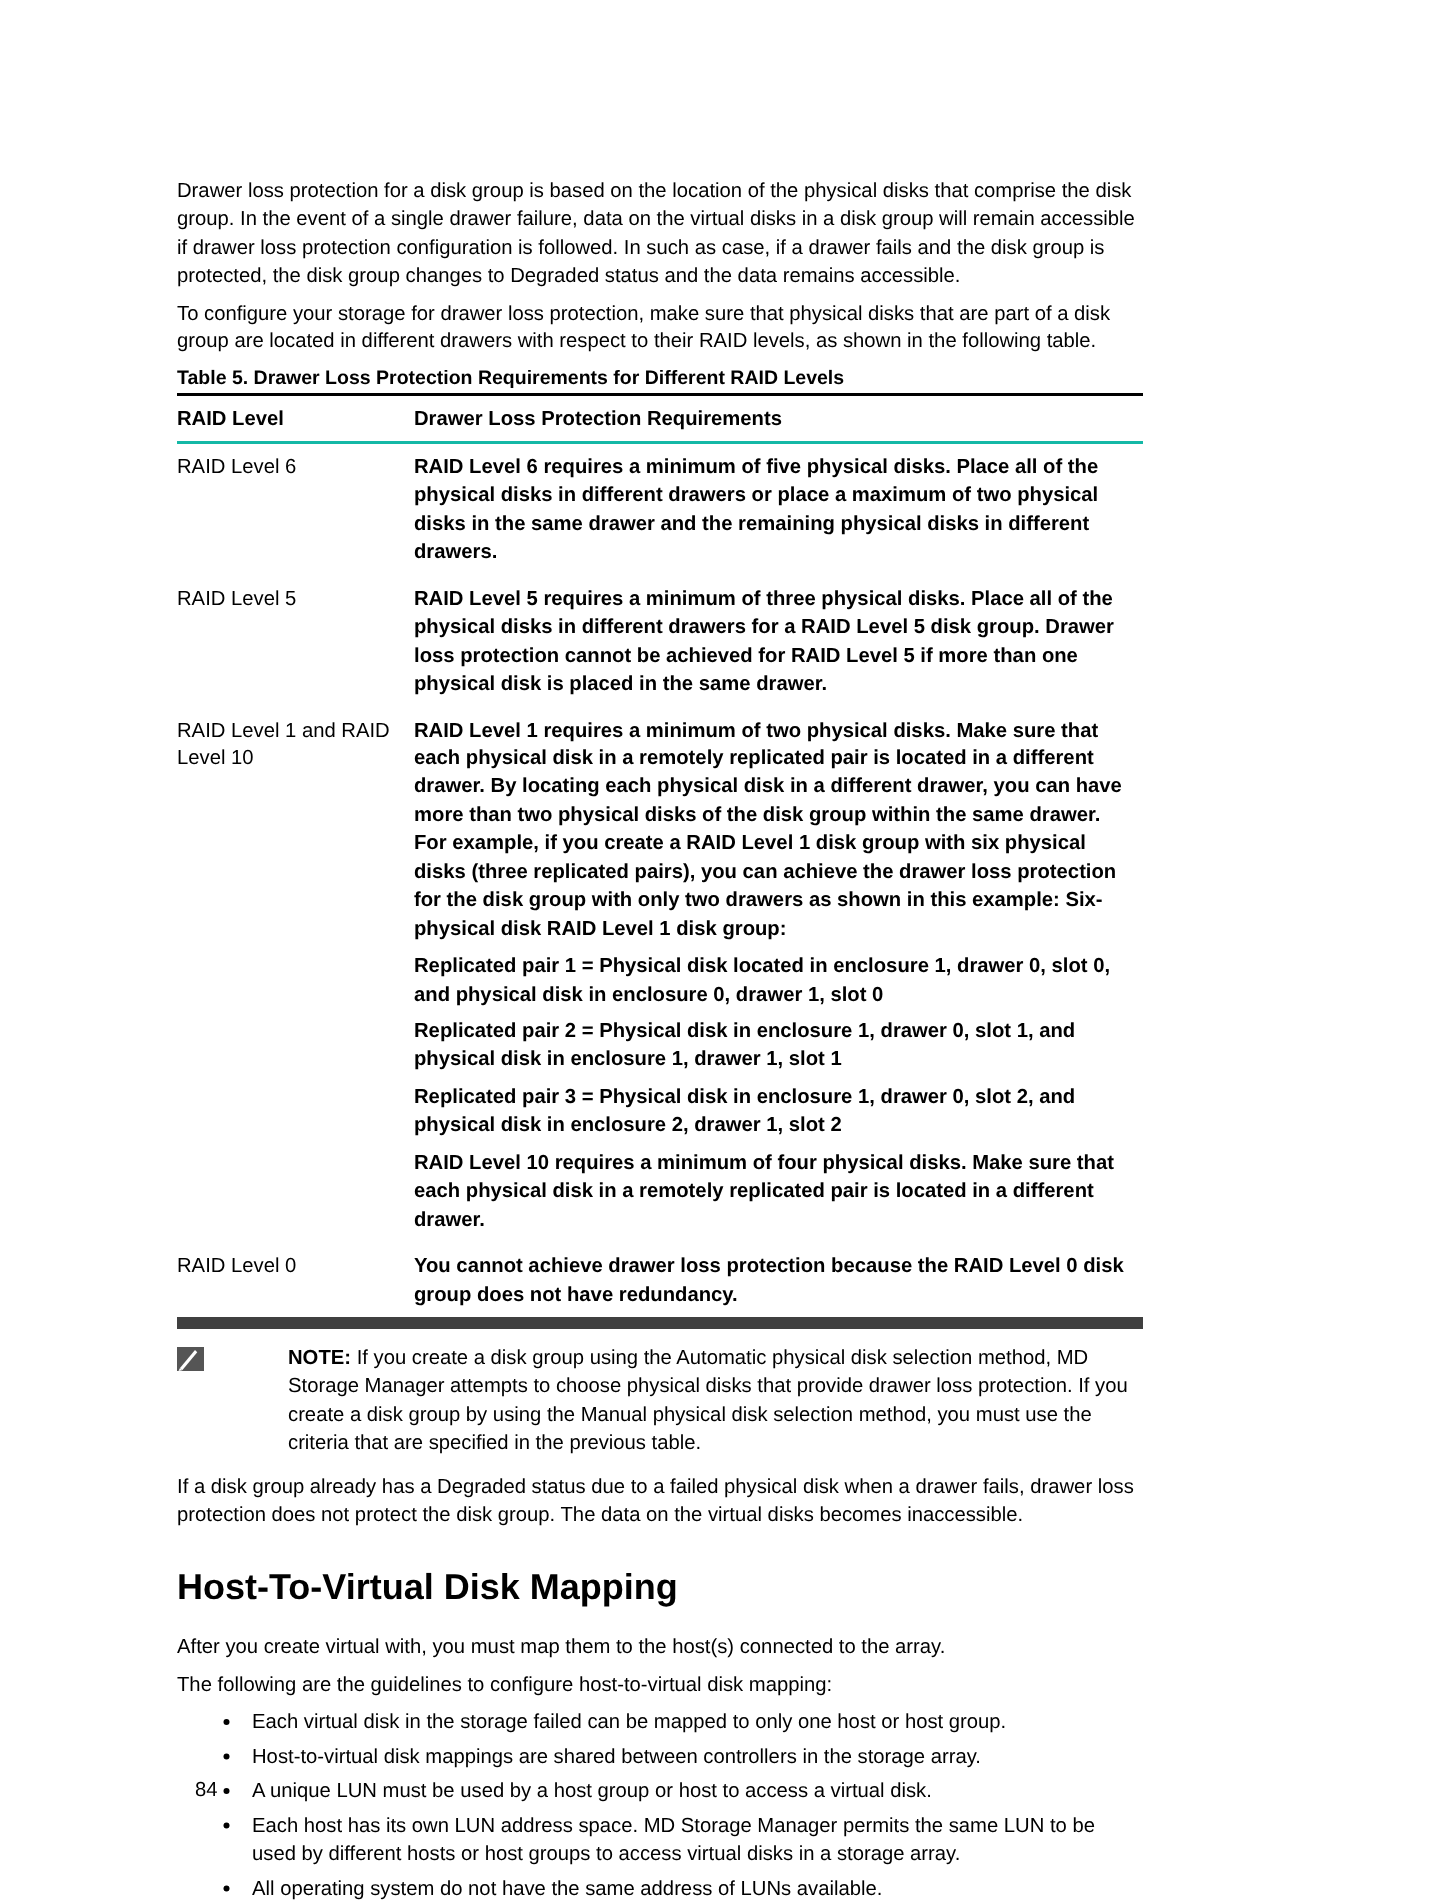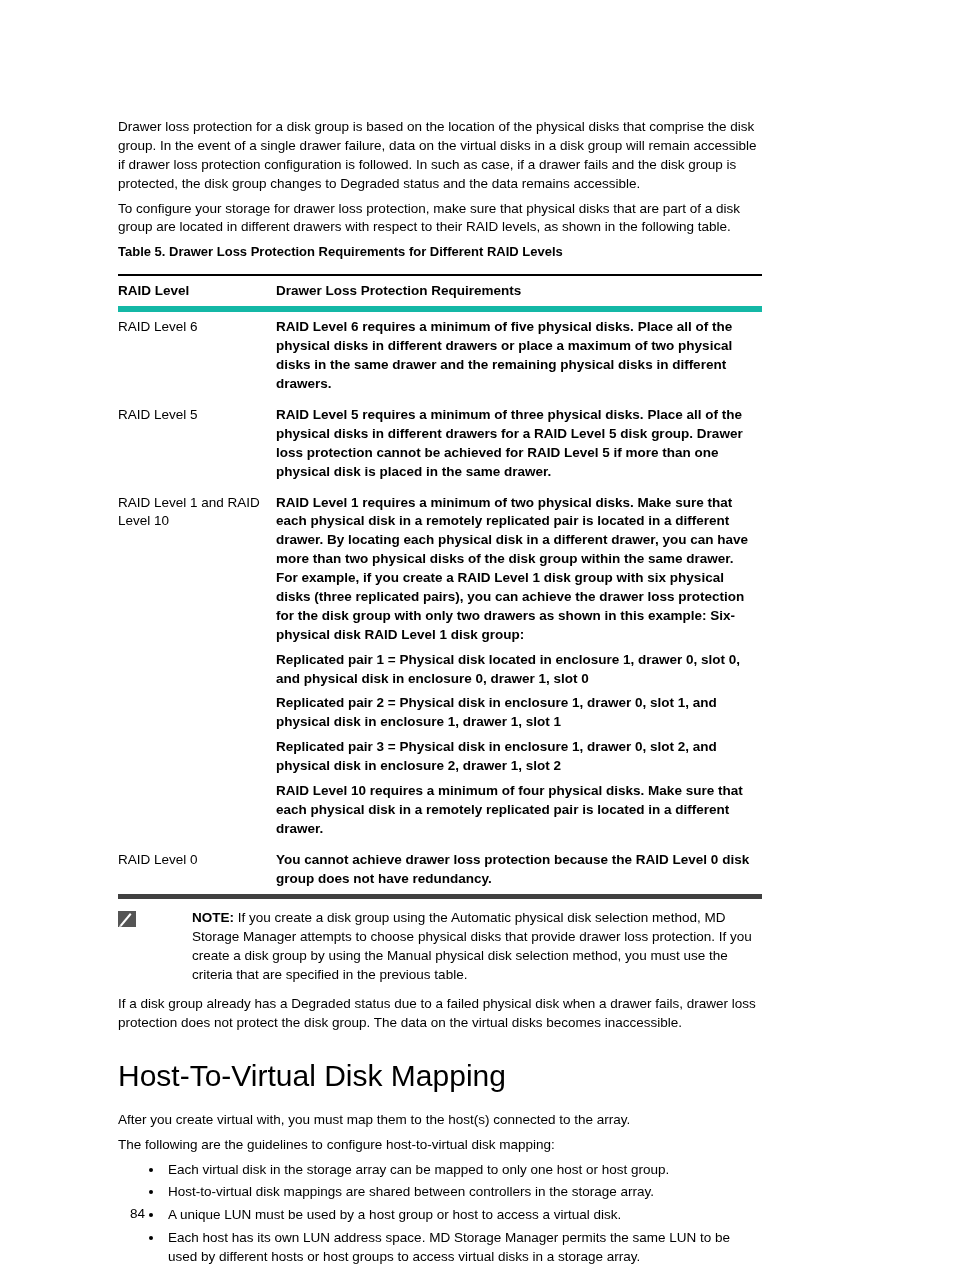--- a/index.html
+++ b/index.html
@@ -18,48 +18,48 @@
     padding: 118px 118px 40px 118px;
     position: relative;
   }
   .para {
     margin: 0 0 6px 0;
   }
   .table-caption {
     font-weight: bold;
     font-size: 13px;
     margin-top: 4px;
-    margin-bottom: 12px;
+    margin-bottom: 0;
   }
   table.data {
     border-collapse: collapse;
     width: 100%;
     margin-bottom: 10px;
   }
   table.data th {
     text-align: left;
     font-weight: bold;
     font-size: 13.5px;
     border-top: 2px solid #000;
-    border-bottom: 6px solid #14b8a6;
+    border-bottom: 2px solid #14b8a6;
     padding: 6px 4px 6px 0;
     vertical-align: top;
   }
   table.data td {
     padding: 6px 4px 6px 0;
     vertical-align: top;
     font-size: 13.5px;
     line-height: 1.4;
   }
   table.data td.level {
     width: 150px;
     padding-right: 8px;
   }
   table.data tr.last td {
-    border-bottom: 5px solid #404040;
+    border-bottom: 8px solid #404040;
   }
   .cell-block {
     margin-bottom: 6px;
     font-weight: bold;
   }
   .cell-block:last-child {
     margin-bottom: 0;
   }
   .note-row {
     display: flex;
@@ -76,22 +76,22 @@
   }
   .note-text {
     flex: 1 1 auto;
     font-size: 13.5px;
     line-height: 1.4;
   }
   .note-label {
     font-weight: bold;
   }
   h2.section {
-    font-size: 30px;
-    font-weight: normal;
+    font-size: 24px;
+    font-weight: bold;
     margin: 22px 0 14px 0;
   }
   ul.bullets {
     list-style: disc;
     margin: 6px 0 0 0;
     padding-left: 46px;
   }
   ul.bullets li {
     margin-bottom: 4px;
     padding-left: 4px;
@@ -166,21 +166,21 @@
   </div>
 
   <p class="para">If a disk group already has a Degraded status due to a failed physical disk when a drawer fails, drawer loss protection does not protect the disk group. The data on the virtual disks becomes inaccessible.</p>
 
   <h2 class="section">Host-To-Virtual Disk Mapping</h2>
 
   <p class="para">After you create virtual with, you must map them to the host(s) connected to the array.</p>
   <p class="para">The following are the guidelines to configure host-to-virtual disk mapping:</p>
 
   <ul class="bullets">
-    <li>Each virtual disk in the storage array can be mapped to only one host or host group.</li>
+    <li>Each virtual disk in the storage failed can be mapped to only one host or host group.</li>
     <li>Host-to-virtual disk mappings are shared between controllers in the storage array.</li>
     <li>A unique LUN must be used by a host group or host to access a virtual disk.</li>
     <li>Each host has its own LUN address space. MD Storage Manager permits the same LUN to be used by different hosts or host groups to access virtual disks in a storage array.</li>
     <li>All operating system do not have the same address of LUNs available.</li>
   </ul>
 
   <div class="page-number">84</div>
 </div>
 
 </body></html>

